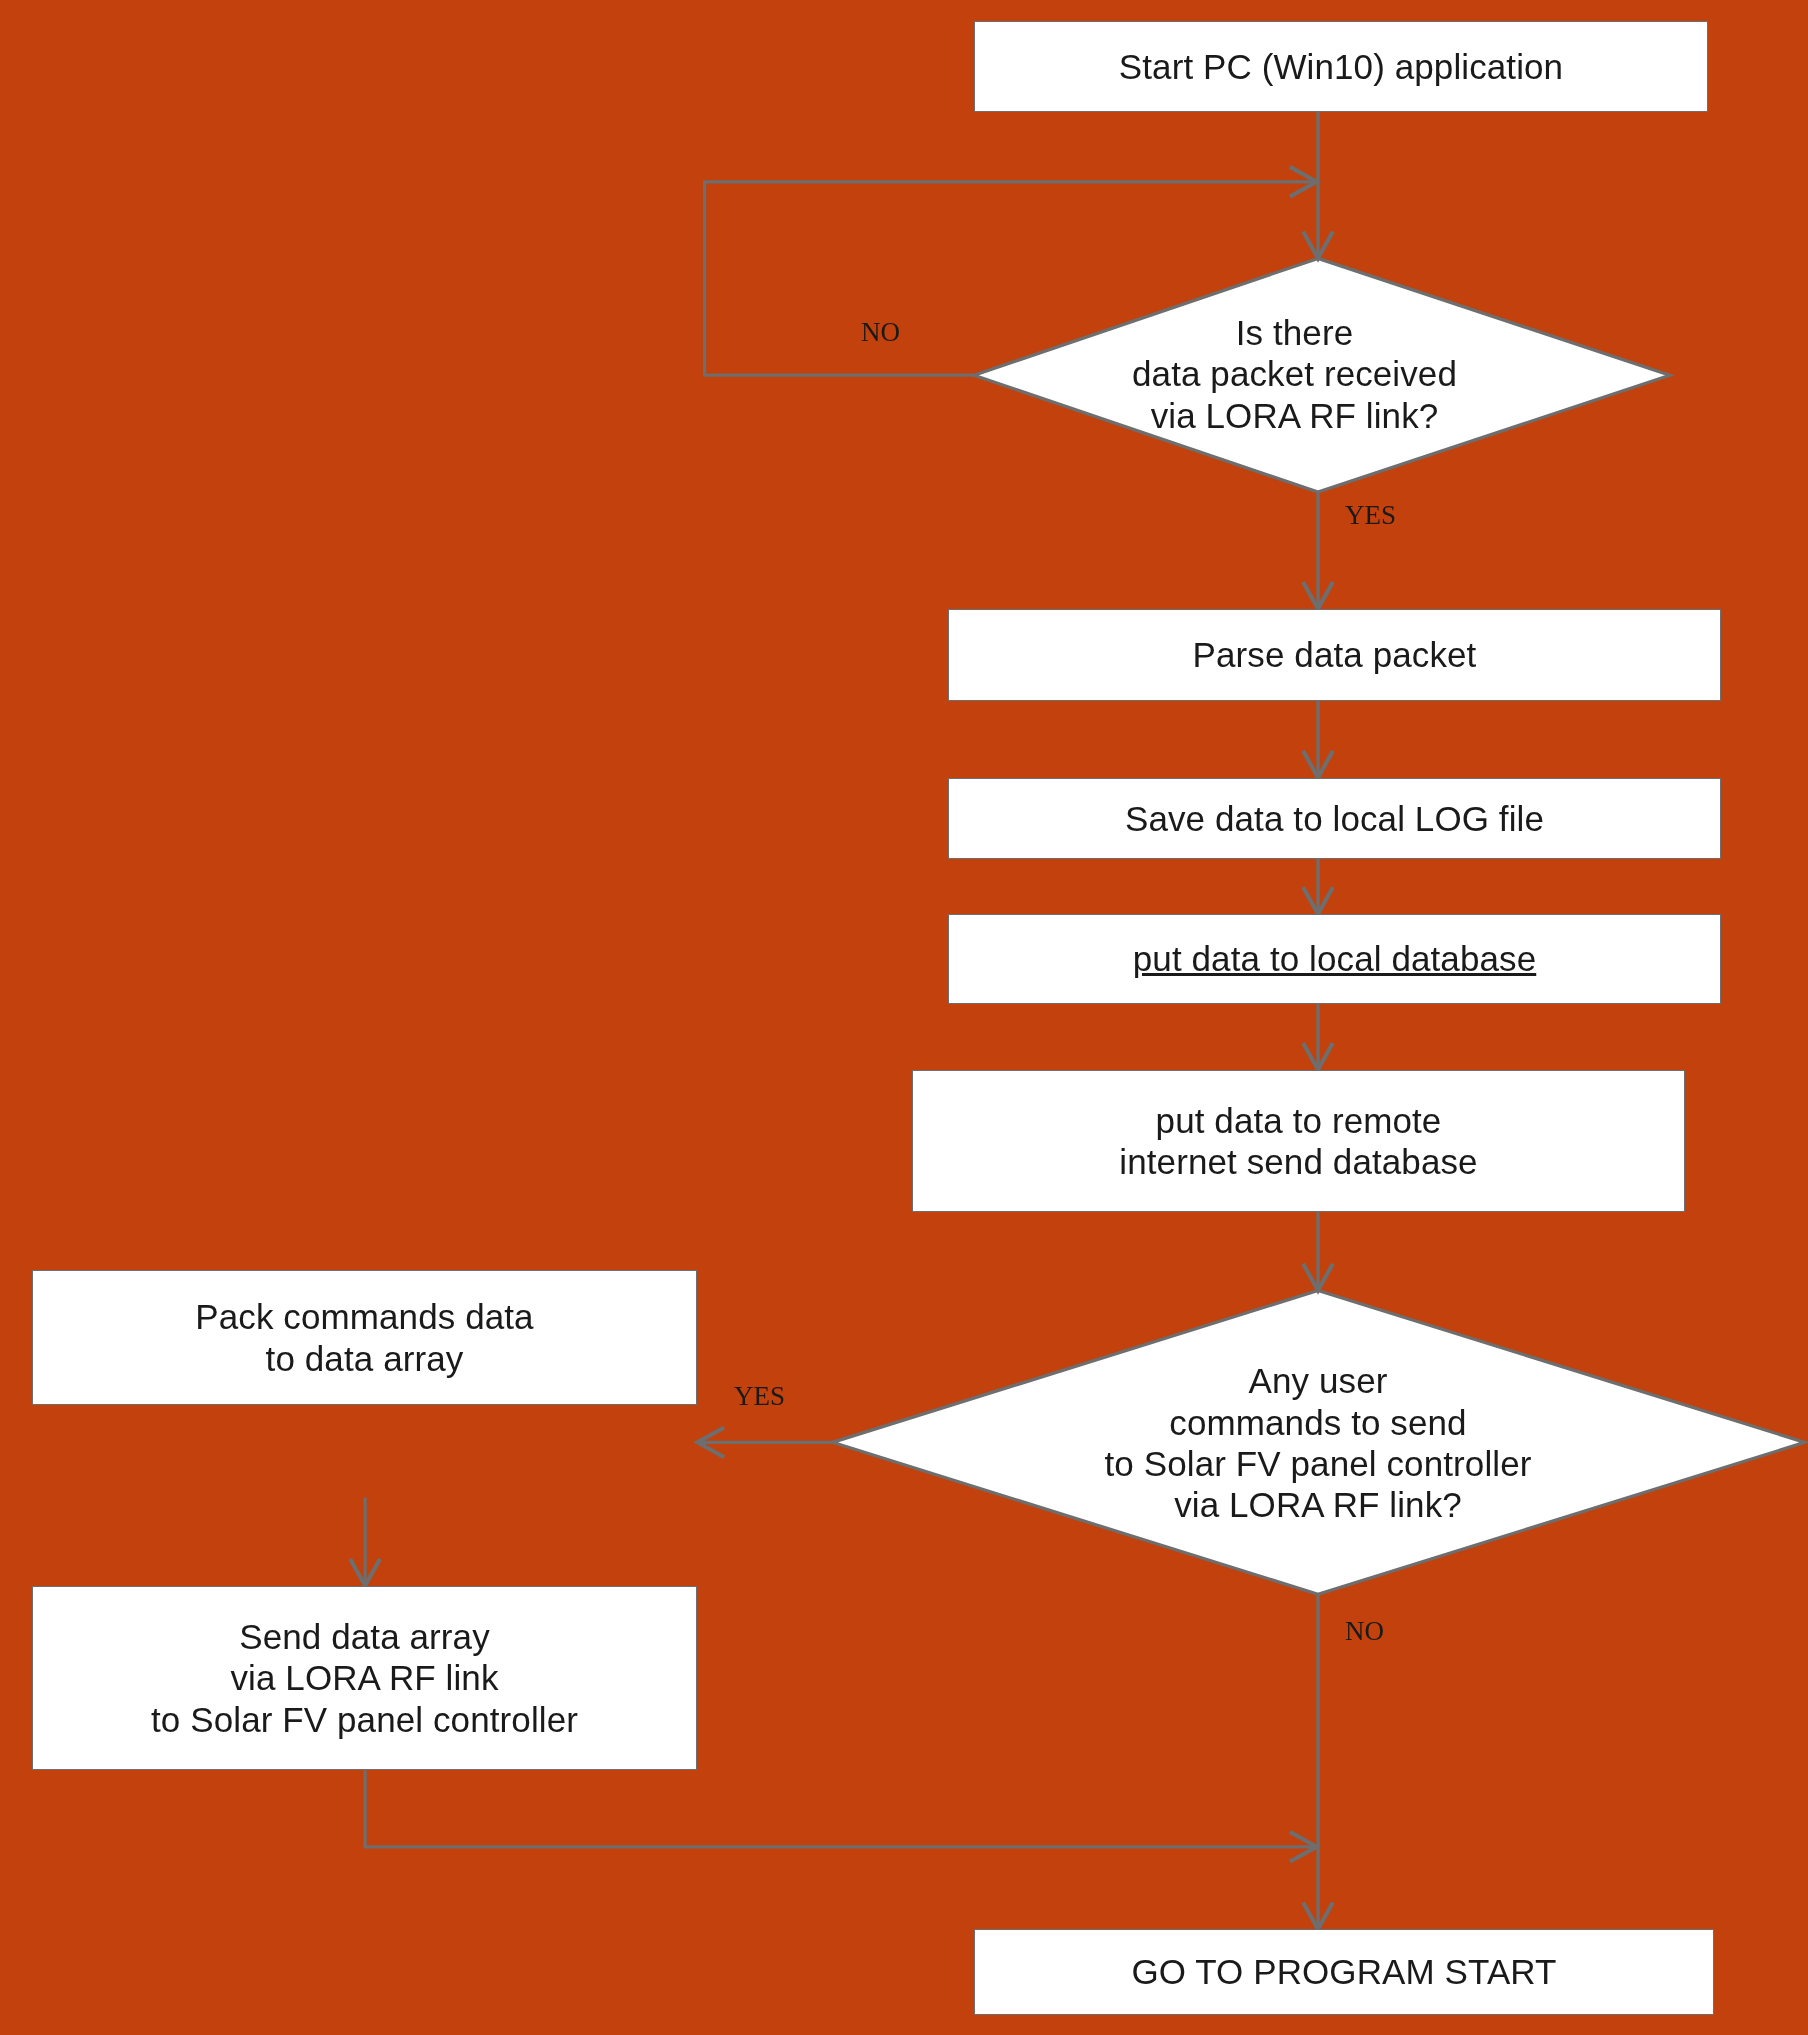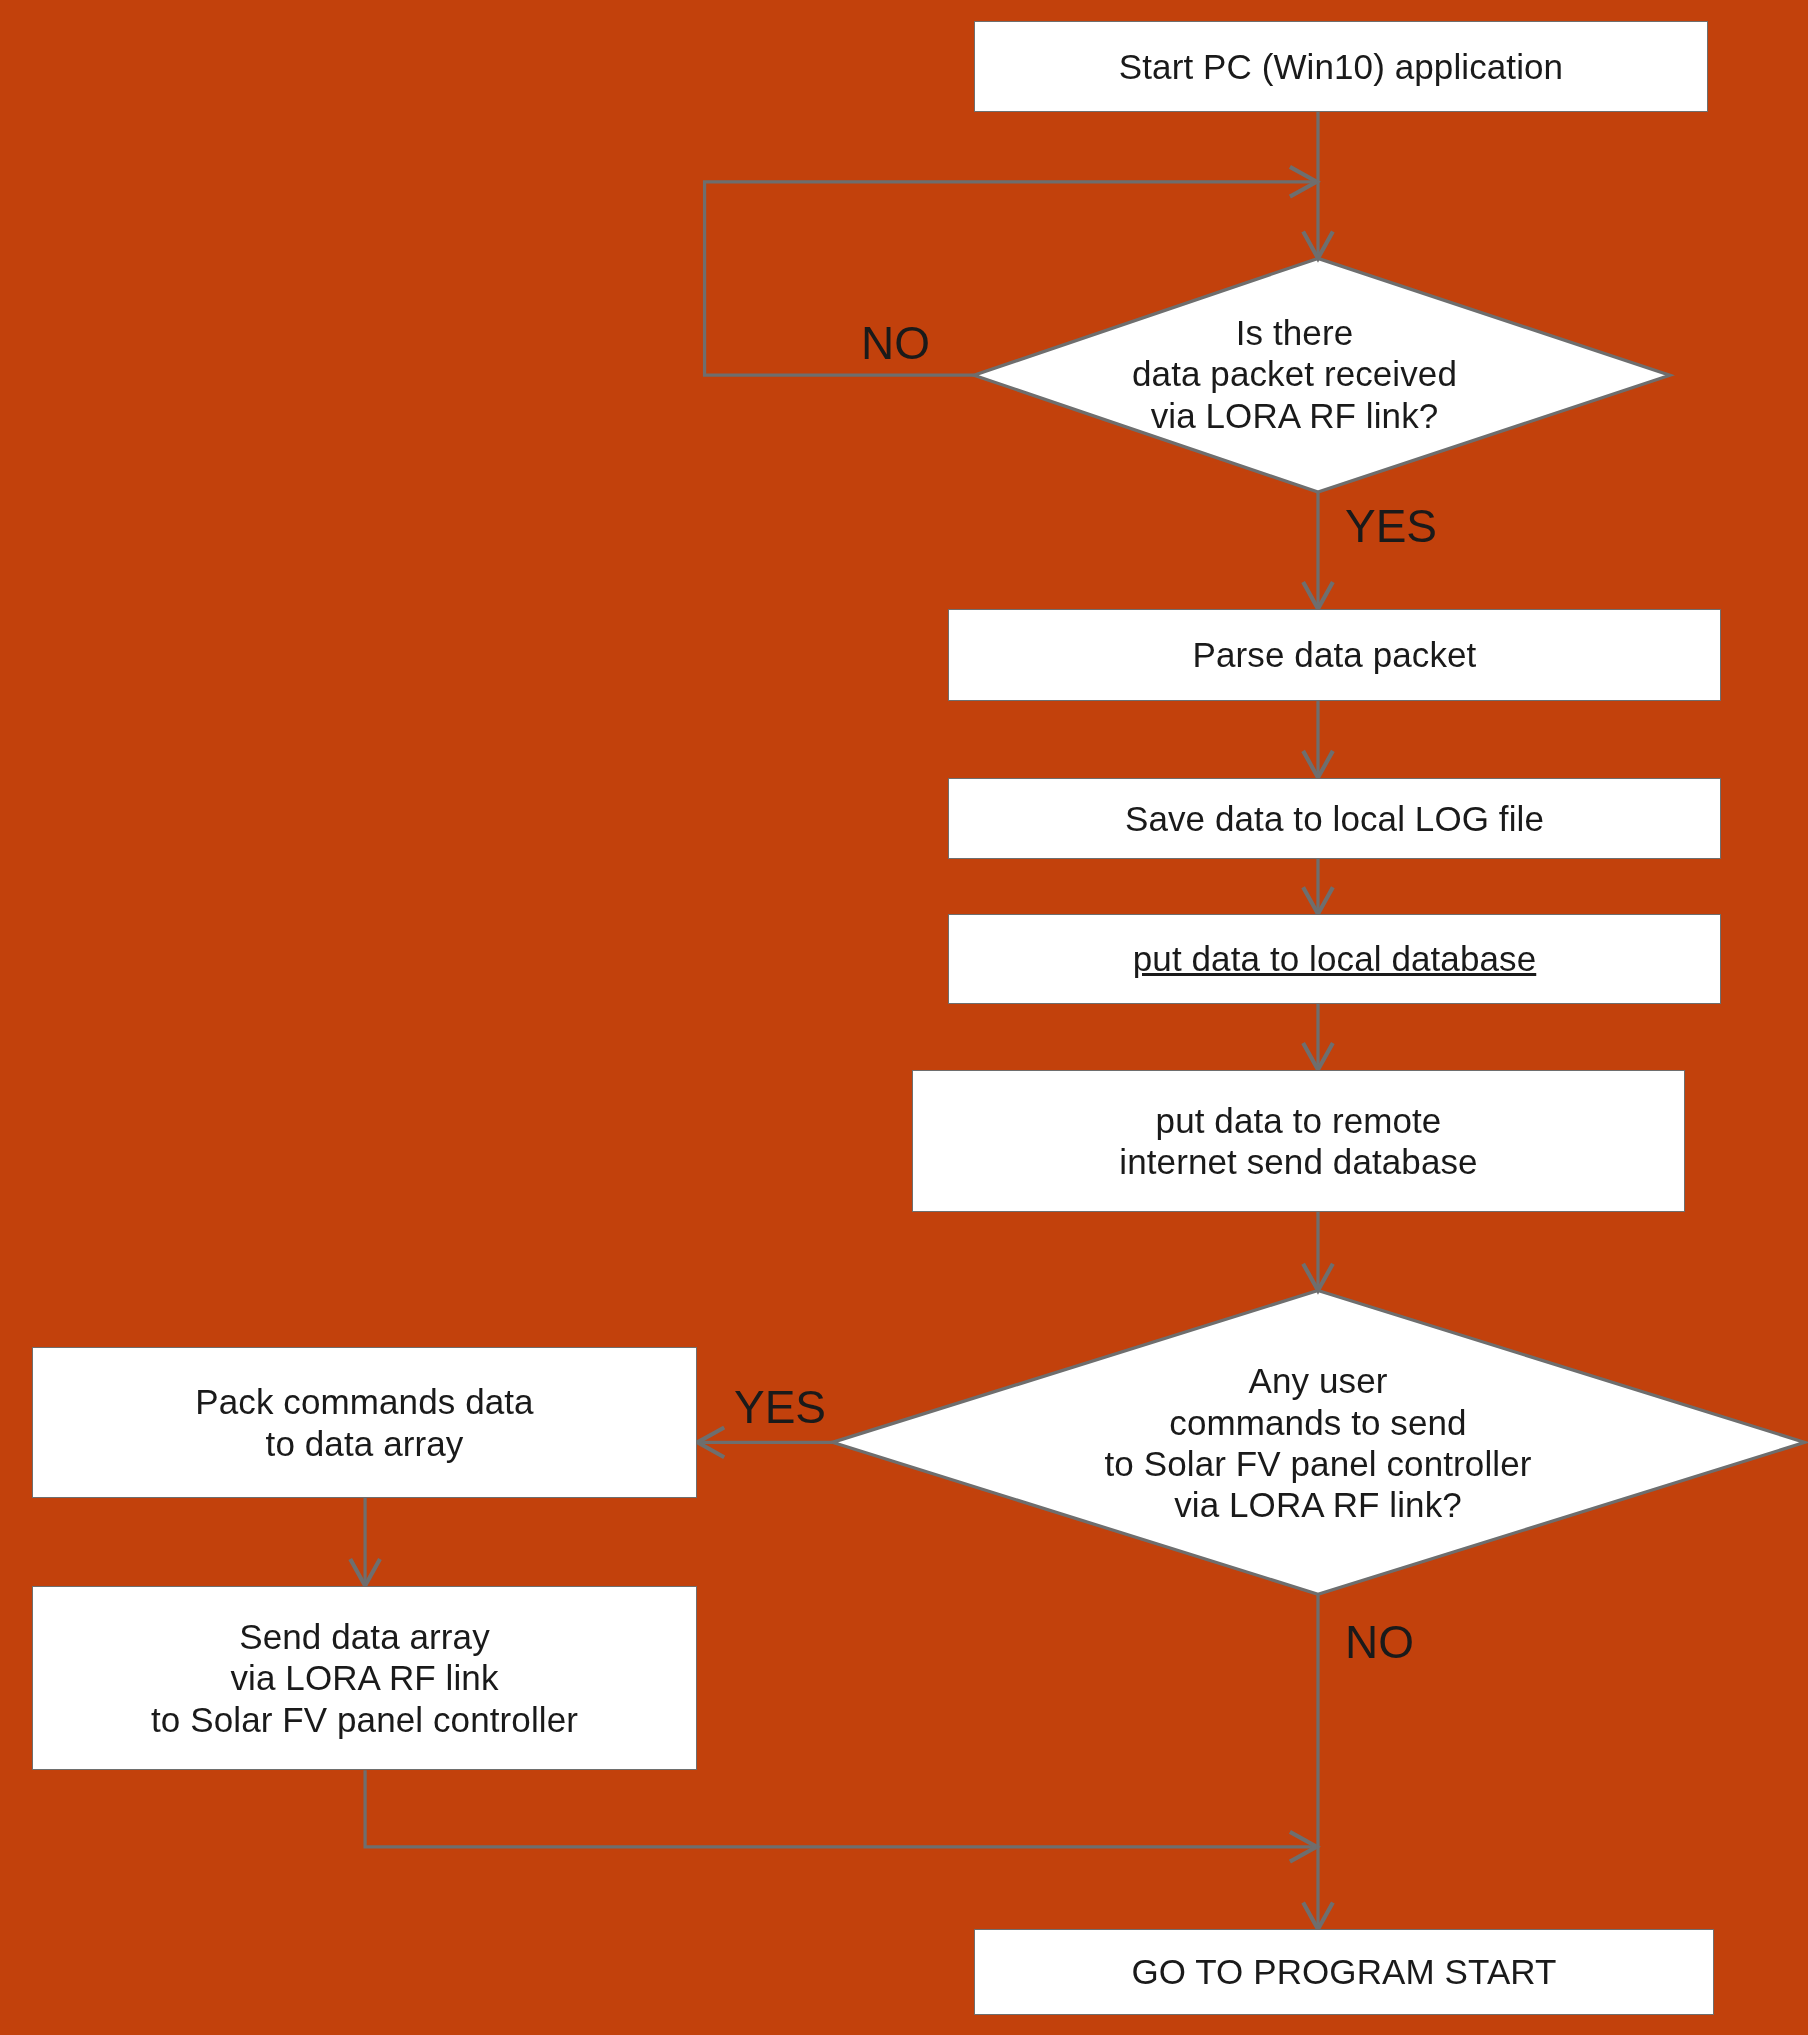--- a/index.html
+++ b/index.html
@@ -42,24 +42,25 @@
     background: #ffffff;
   }
   .decision-label {
     background: transparent;
     border: none;
     pointer-events: none;
   }
   .edge-label {
     position: absolute;
     color: #1a1a1a;
-    font-size: 46px;
+    font-size: 27px;
     line-height: 1.1;
     white-space: nowrap;
     z-index: 4;
+    font-family: Liberation Serif, serif;
   }
   .lbl-line { display: block; }
 </style>
 </head>
 <body>
 
 <div id="flow-root">
 
   <svg id="flow-svg" viewBox="0 0 2786 3135">
     <defs>
@@ -134,21 +135,21 @@
 
   <div class="node decision-label" style="left:896px; top:1336px; width:844px; height:214px;">
     <span>
       <span class="lbl-line">Any user</span>
       <span class="lbl-line">commands to send</span>
       <span class="lbl-line">to Solar FV panel controller</span>
       <span class="lbl-line">via LORA RF link?</span>
     </span>
   </div>
 
-  <div class="node process-box" style="left:32px; top:1347px; width:665px; height:151px;">
+  <div class="node process-box" style="left:32px; top:1270px; width:665px; height:135px;">
     <span>
       <span class="lbl-line">Pack commands data</span>
       <span class="lbl-line">to data array</span>
     </span>
   </div>
 
   <div class="node process-box" style="left:32px; top:1586px; width:665px; height:184px;">
     <span>
       <span class="lbl-line">Send data array</span>
       <span class="lbl-line">via LORA RF link</span>

